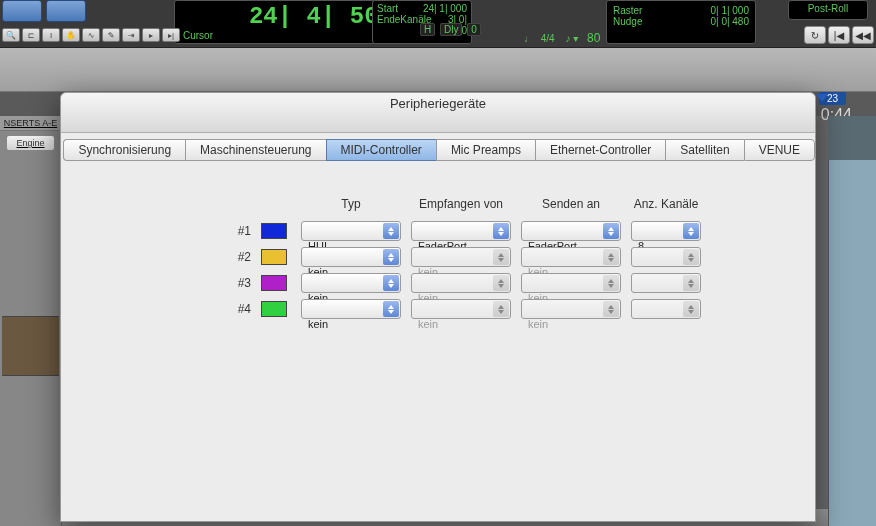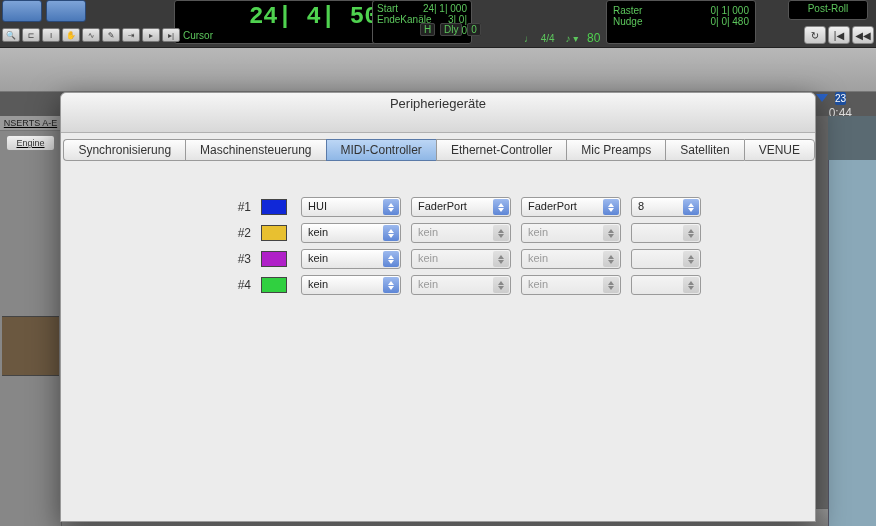--- a/index.html
+++ b/index.html
@@ -24,22 +24,22 @@
   .tbtn { width: 22px; height: 18px; background: linear-gradient(#f0f0f0,#c8c8c8); border: 1px solid #888; border-radius: 3px; display:flex; align-items:center; justify-content:center; font-size:10px; color:#333; }
 
   .left-toolbar { position: absolute; top: 28px; left: 2px; display: flex; gap: 2px; }
   .ltool { width: 18px; height: 14px; background: linear-gradient(#e8e8e8,#c0c0c0); border: 1px solid #777; border-radius: 2px; font-size: 8px; display:flex; align-items:center; justify-content:center; color:#444; }
 
   .blue-btns { position: absolute; top: 0; left: 2px; display: flex; gap: 4px; }
   .blue-btn { width: 40px; height: 22px; background: linear-gradient(#7ea4d8,#4a78b8); border: 1px solid #2a4a7a; border-radius: 3px; }
 
   .grey-strip { position: absolute; top: 48px; left: 0; right: 0; height: 44px; background: linear-gradient(#b8b8b8,#a0a0a0); border-bottom: 1px solid #777; }
   .ruler-area { position: absolute; top: 92px; left: 0; right: 0; height: 24px; background: #5a5a5a; }
-  .ruler-marker { position: absolute; top: 0; right: 30px; background: #1e50a0; color: #fff; font-size: 10px; padding: 1px 0; border-radius: 2px; }
-  .ruler-time { position: absolute; top: 14px; right: 24px; color: #ddd; font-size: 12px; }
+  .ruler-marker { position: absolute; top: 0; right: 30px; background: #1e50a0; color: #fff; font-size: 10px; padding: 1px 8px; border-radius: 2px; }
+  .ruler-time { position: absolute; top: 14px; right: 24px; color: #ddd; font-size: 16px; }
   .blue-flag { position: absolute; top: 94px; right: 48px; width: 0; height: 0; border-left: 6px solid transparent; border-right:6px solid transparent; border-top:8px solid #2a63c9; }
 
   .track-sidebar { position: absolute; top: 116px; left: 0; width: 62px; bottom: 0; background: #878787; border-right: 1px solid #666; text-decoration: underline; }
   .track-sidebar .hdr { font-size: 9px; color: #222; padding: 2px; background: #9a9a9a; border-bottom:1px solid #777; text-align:center; }
   .track-btn { margin: 4px 6px; height: 16px; background: linear-gradient(#f2f2f2,#d2d2d2); border: 1px solid #888; border-radius: 3px; font-size: 9px; text-align: center; line-height: 14px; color: #333; }
   .track-lane { position: absolute; top: 200px; left: 2px; right: 2px; height: 60px; background: #6b5840; border-top: 1px solid #444; border-bottom:1px solid #444; }
 
   .right-lane { position: absolute; top: 160px; right: 0; width: 48px; bottom: 0; background: #8aa8b8; border-left: 1px solid #556; }
   .right-lane-top { position: absolute; top: 116px; right: 0; width: 48px; height: 44px; background: #5a6a72; }
   .bottom-strip { position: absolute; bottom: 0; left: 62px; right: 48px; height: 18px; background: linear-gradient(#9a9a9a,#808080); border-top:1px solid #666; }
@@ -52,21 +52,21 @@
   .tab { font-size: 12px; color: #333; padding: 3px 14px; background: linear-gradient(#fdfdfd,#e4e4e4); border: 1px solid #9a9a9a; border-right: none; cursor: default; }
   .tab:first-child { border-radius: 4px 0 0 4px; }
   .tab:last-child { border-right: 1px solid #9a9a9a; border-radius: 0 4px 4px 0; }
   .tab.active { background: linear-gradient(#bcd6f5,#8fb7e6); border-color: #5a7aa8; position: relative; }
 
   .grid { margin-top: 36px; margin-left: 150px; }
   .ghead { display: grid; grid-template-columns: 40px 30px 100px 100px 100px 70px; gap: 10px; font-size: 12px; color: #333; margin-bottom: 10px; text-align: center; }
   .grow { display: grid; grid-template-columns: 40px 30px 100px 100px 100px 70px; gap: 10px; align-items: center; margin-bottom: 6px; }
   .grow .num { font-size: 12px; color: #333; text-align: right; }
   .swatch { width: 26px; height: 16px; border: 1px solid #444; }
-  .sel { position: relative; height: 20px; background: linear-gradient(#ffffff,#e6e6e6); border: 1px solid #9a9a9a; border-radius: 3px; font-size: 11px; color: #222; padding: 2px 18px 0 6px; text-align: left; }
+  .sel { position: relative; height: 20px; background: linear-gradient(#ffffff,#e6e6e6); border: 1px solid #9a9a9a; border-radius: 3px; font-size: 11px; color: #222; padding: 18px 18px 0 6px; text-align: left; }
   .sel.disabled { color: #9a9a9a; background: linear-gradient(#f4f4f4,#e8e8e8); }
   .sel .arrows { position: absolute; right: 1px; top: 1px; bottom: 1px; width: 16px; background: linear-gradient(#9cb9ee,#5e86d6); border-radius: 2px; display:flex; flex-direction:column; align-items:center; justify-content:center; }
   .sel.disabled .arrows { background: linear-gradient(#e0e0e0,#cccccc); }
   .sel .arrows::before { content:""; border-left:3px solid transparent; border-right:3px solid transparent; border-bottom:4px solid #fff; margin-bottom:1px;}
   .sel .arrows::after { content:""; border-left:3px solid transparent; border-right:3px solid transparent; border-top:4px solid #fff;}
   .sel.disabled .arrows::before { border-bottom-color:#888;}
   .sel.disabled .arrows::after { border-top-color:#888;}
 </style>
 </head>
 <body>
@@ -143,27 +143,35 @@
 <div class="right-lane-top"></div>
 <div class="right-lane"></div>
 <div class="bottom-strip"></div>
 
 <div class="dialog">
   <div class="dialog-title">Peripheriegeräte</div>
   <div class="tabbar" id="tabbar">
       <div class="tab">Synchronisierung</div>
       <div class="tab">Maschinensteuerung</div>
       <div class="tab active">MIDI-Controller</div>
+      <div class="tab">Mic Preamps</div>
       <div class="tab">Ethernet-Controller</div>
-      <div class="tab">Mic Preamps</div>
       <div class="tab">Satelliten</div>
       <div class="tab">VENUE</div>
     </div>
 
   <div class="grid">
+    <div class="ghead">
+      <div></div>
+        <div></div>
+      <div>Typ</div>
+      <div>Empfangen von</div>
+      <div>Senden an</div>
+      <div>Anz. Kanäle</div>
+    </div>
     <div id="rows">
         <div class="grow">
           <div class="num">#1</div>
           <div class="swatch" style="background: rgb(16, 40, 216);"></div>
           <div class="sel">HUI<div class="arrows"></div></div>
           <div class="sel">FaderPort<div class="arrows"></div></div>
           <div class="sel">FaderPort<div class="arrows"></div></div>
           <div class="sel">8<div class="arrows"></div></div>
         </div>
         <div class="grow">

